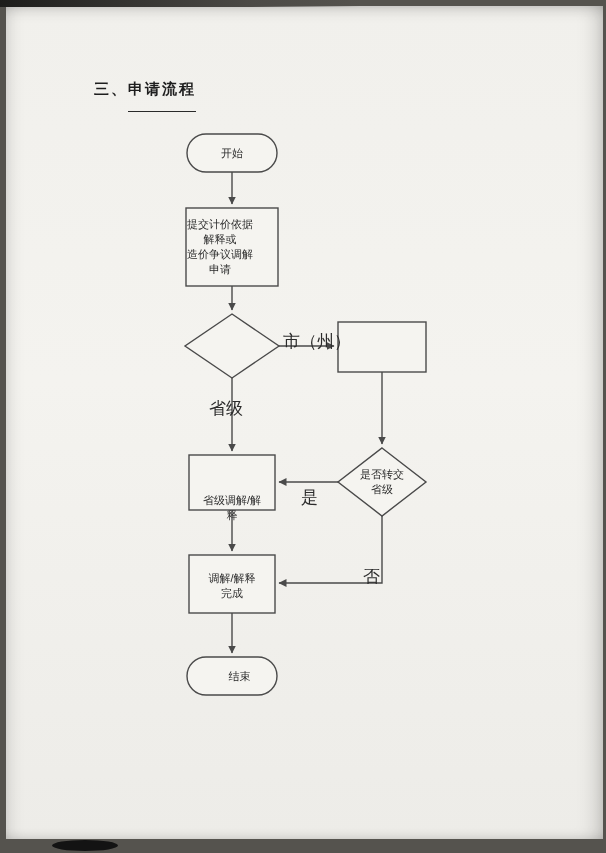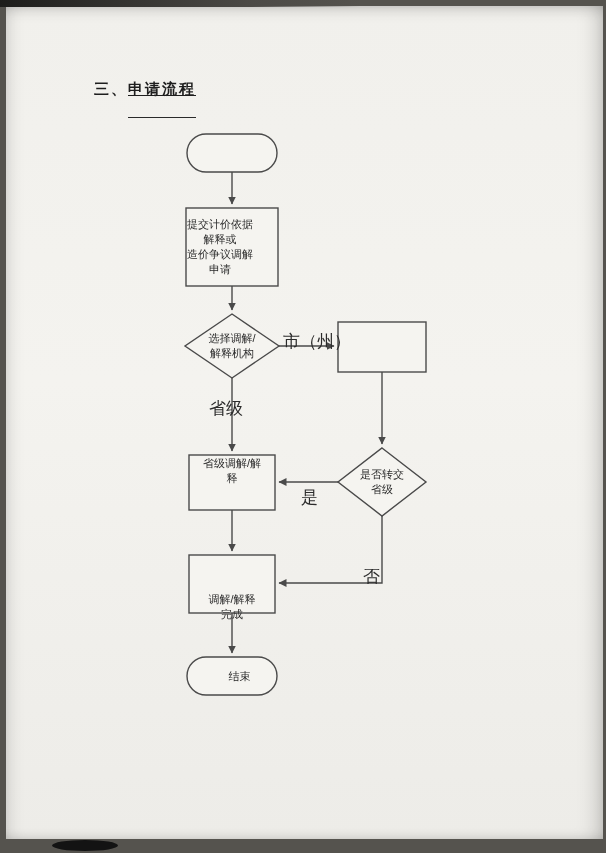--- a/index.html
+++ b/index.html
@@ -43,22 +43,21 @@
   .heading {
     position: absolute;
     left: 94px; top: 80px;
     font-size: 15px;
     font-weight: bold;
     color: #1e1e1e;
     letter-spacing: 2px;
   }
   .heading .title {
     border-bottom: 1.5px solid #2a2a2a;
-    padding-bottom: 20px;
-    text-decoration: underline;
+    padding-bottom: 14px;
   }
 
   .flow-svg { position: absolute; left: 0; top: 0; }
 
   .node-label {
     position: absolute;
     display: flex;
     align-items: center;
     justify-content: center;
     text-align: center;
@@ -110,37 +109,36 @@
       <rect x="186" y="208" width="92" height="78"></rect>
       <polygon points="232,314 279,346 232,378 185,346"></polygon>
       <rect x="338" y="322" width="88" height="50"></rect>
       <rect x="189" y="455" width="86" height="55"></rect>
       <polygon points="382,448 426,482 382,516 338,482"></polygon>
       <rect x="189" y="555" width="86" height="58"></rect>
       <rect x="187" y="657" width="90" height="38" rx="19"></rect>
     </g>
   </svg>
 
+  <div class="node-label" style="left:187px;top:134px;width:90px;height:38px">开始</div>
 
   <div class="node-label" style="left:186px;top:208px;width:68px;height:78px">提交计价依据
 解释或
 造价争议调解
 申请</div>
 
-  <div class="node-label" style="left:185px;top:314px;width:94px;height:64px">选择调解/
-解释机构</div>
 
 
-  <div class="node-label" style="left:189px;top:443px;width:86px;height:55px">省级调解/解
+  <div class="node-label" style="left:189px;top:480px;width:86px;height:55px">省级调解/解
 释</div>
 
   <div class="node-label" style="left:338px;top:448px;width:88px;height:68px">是否转交
 省级</div>
 
-  <div class="node-label" style="left:189px;top:587px;width:86px;height:40px">调解/解释
+  <div class="node-label" style="left:189px;top:566px;width:86px;height:40px">调解/解释
 完成</div>
 
   <div class="node-label" style="left:187px;top:657px;width:105px;height:38px">结束</div>
 
   <div class="edge-label" style="left:283px;top:330px">市（州）</div>
 
   <div class="edge-label" style="left:209px;top:397px">省级</div>
 
   <div class="edge-label" style="left:301px;top:486px">是</div>
 

